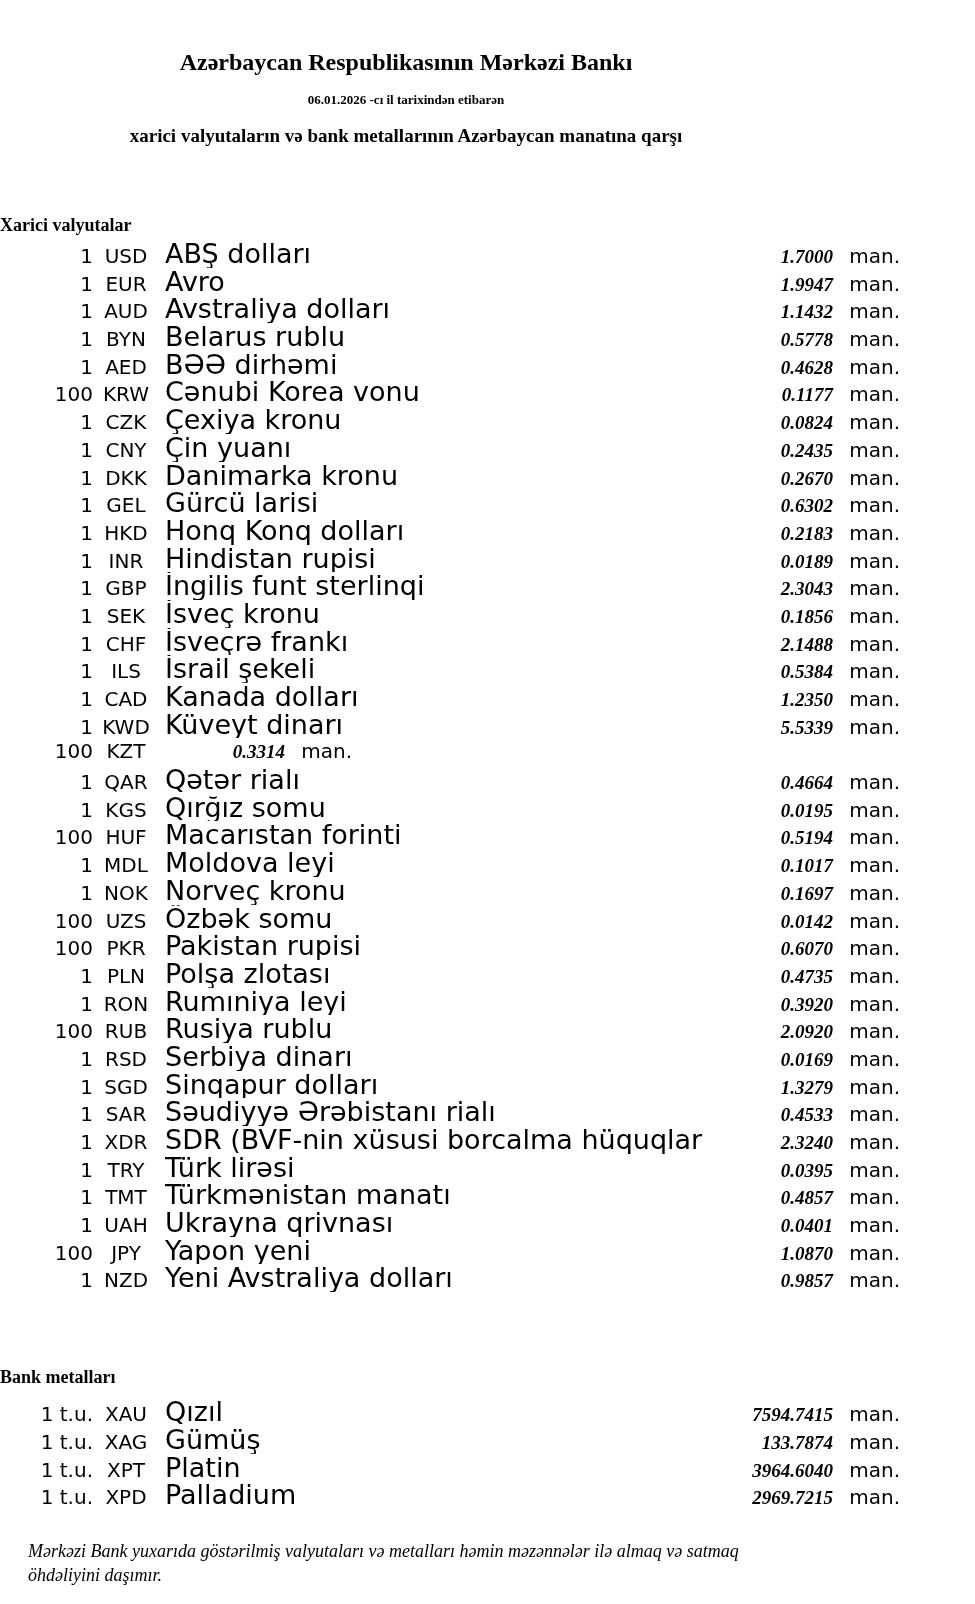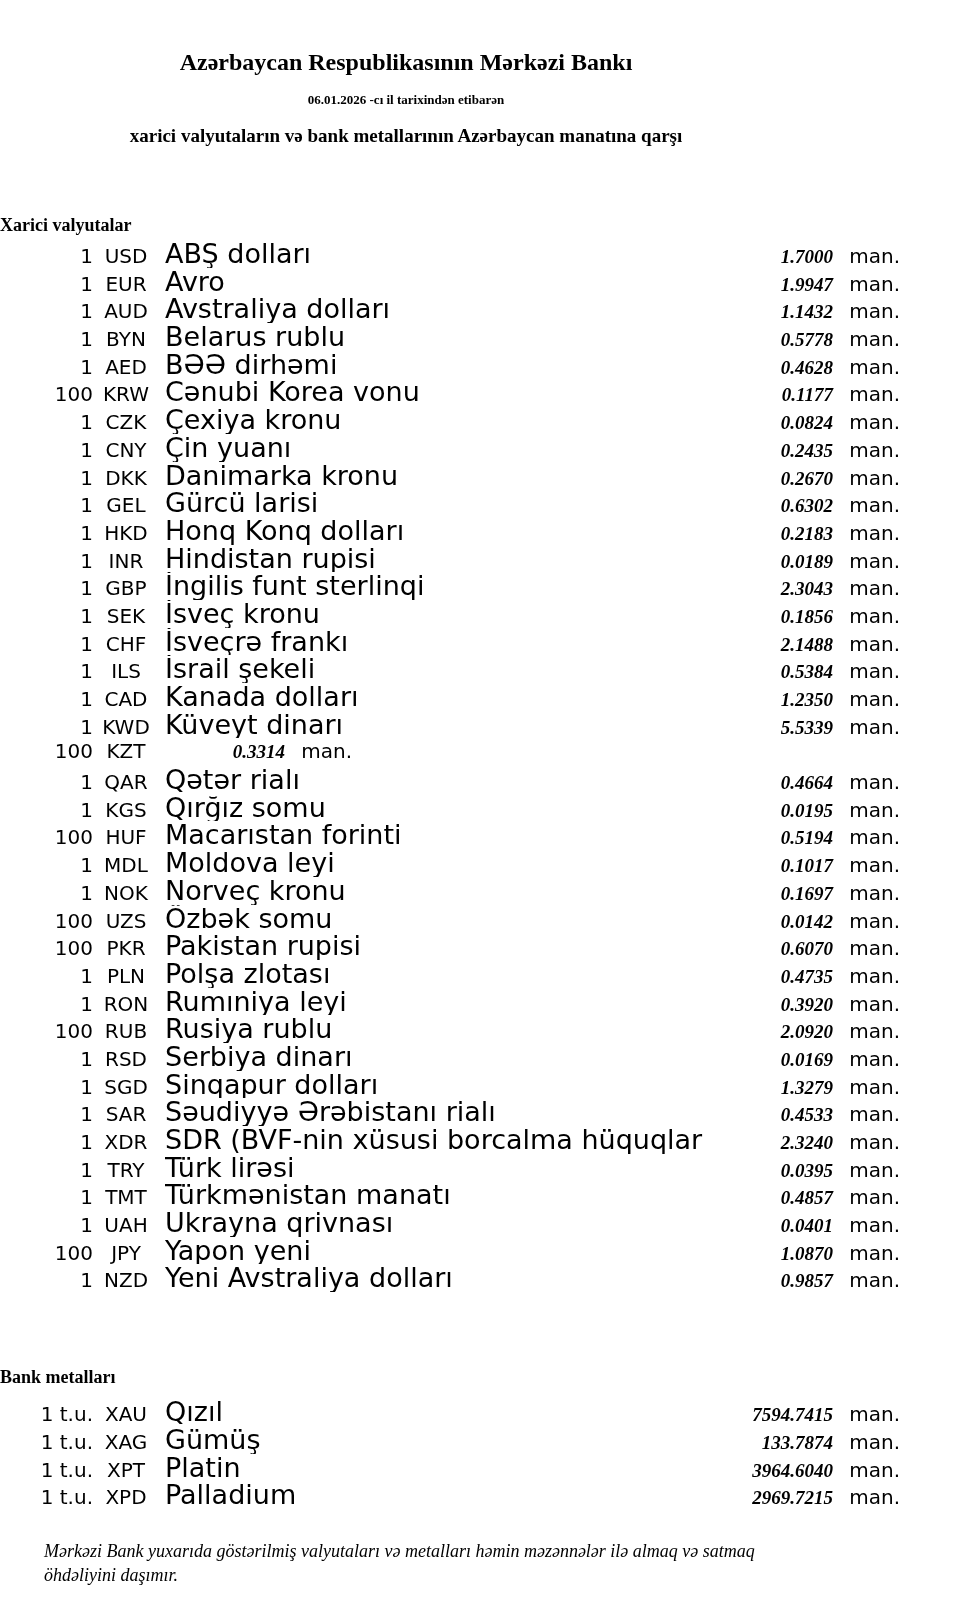--- a/index.html
+++ b/index.html
@@ -92,21 +92,21 @@
   }
   .unit {
     width: 53px;
     margin-left: 14px;
     text-align: right;
     font-size: 20px;
     line-height: 27.7px;
   }
   .footer {
     margin-top: 30px;
-    padding-left: 44px;
+    padding-left: 28px;
     padding-right: 20px;
     font-family: "Liberation Serif", serif;
     font-style: italic;
     font-size: 18px;
     line-height: 24px;
     text-align: left;
   }
 </style>
 </head>
 <body>

